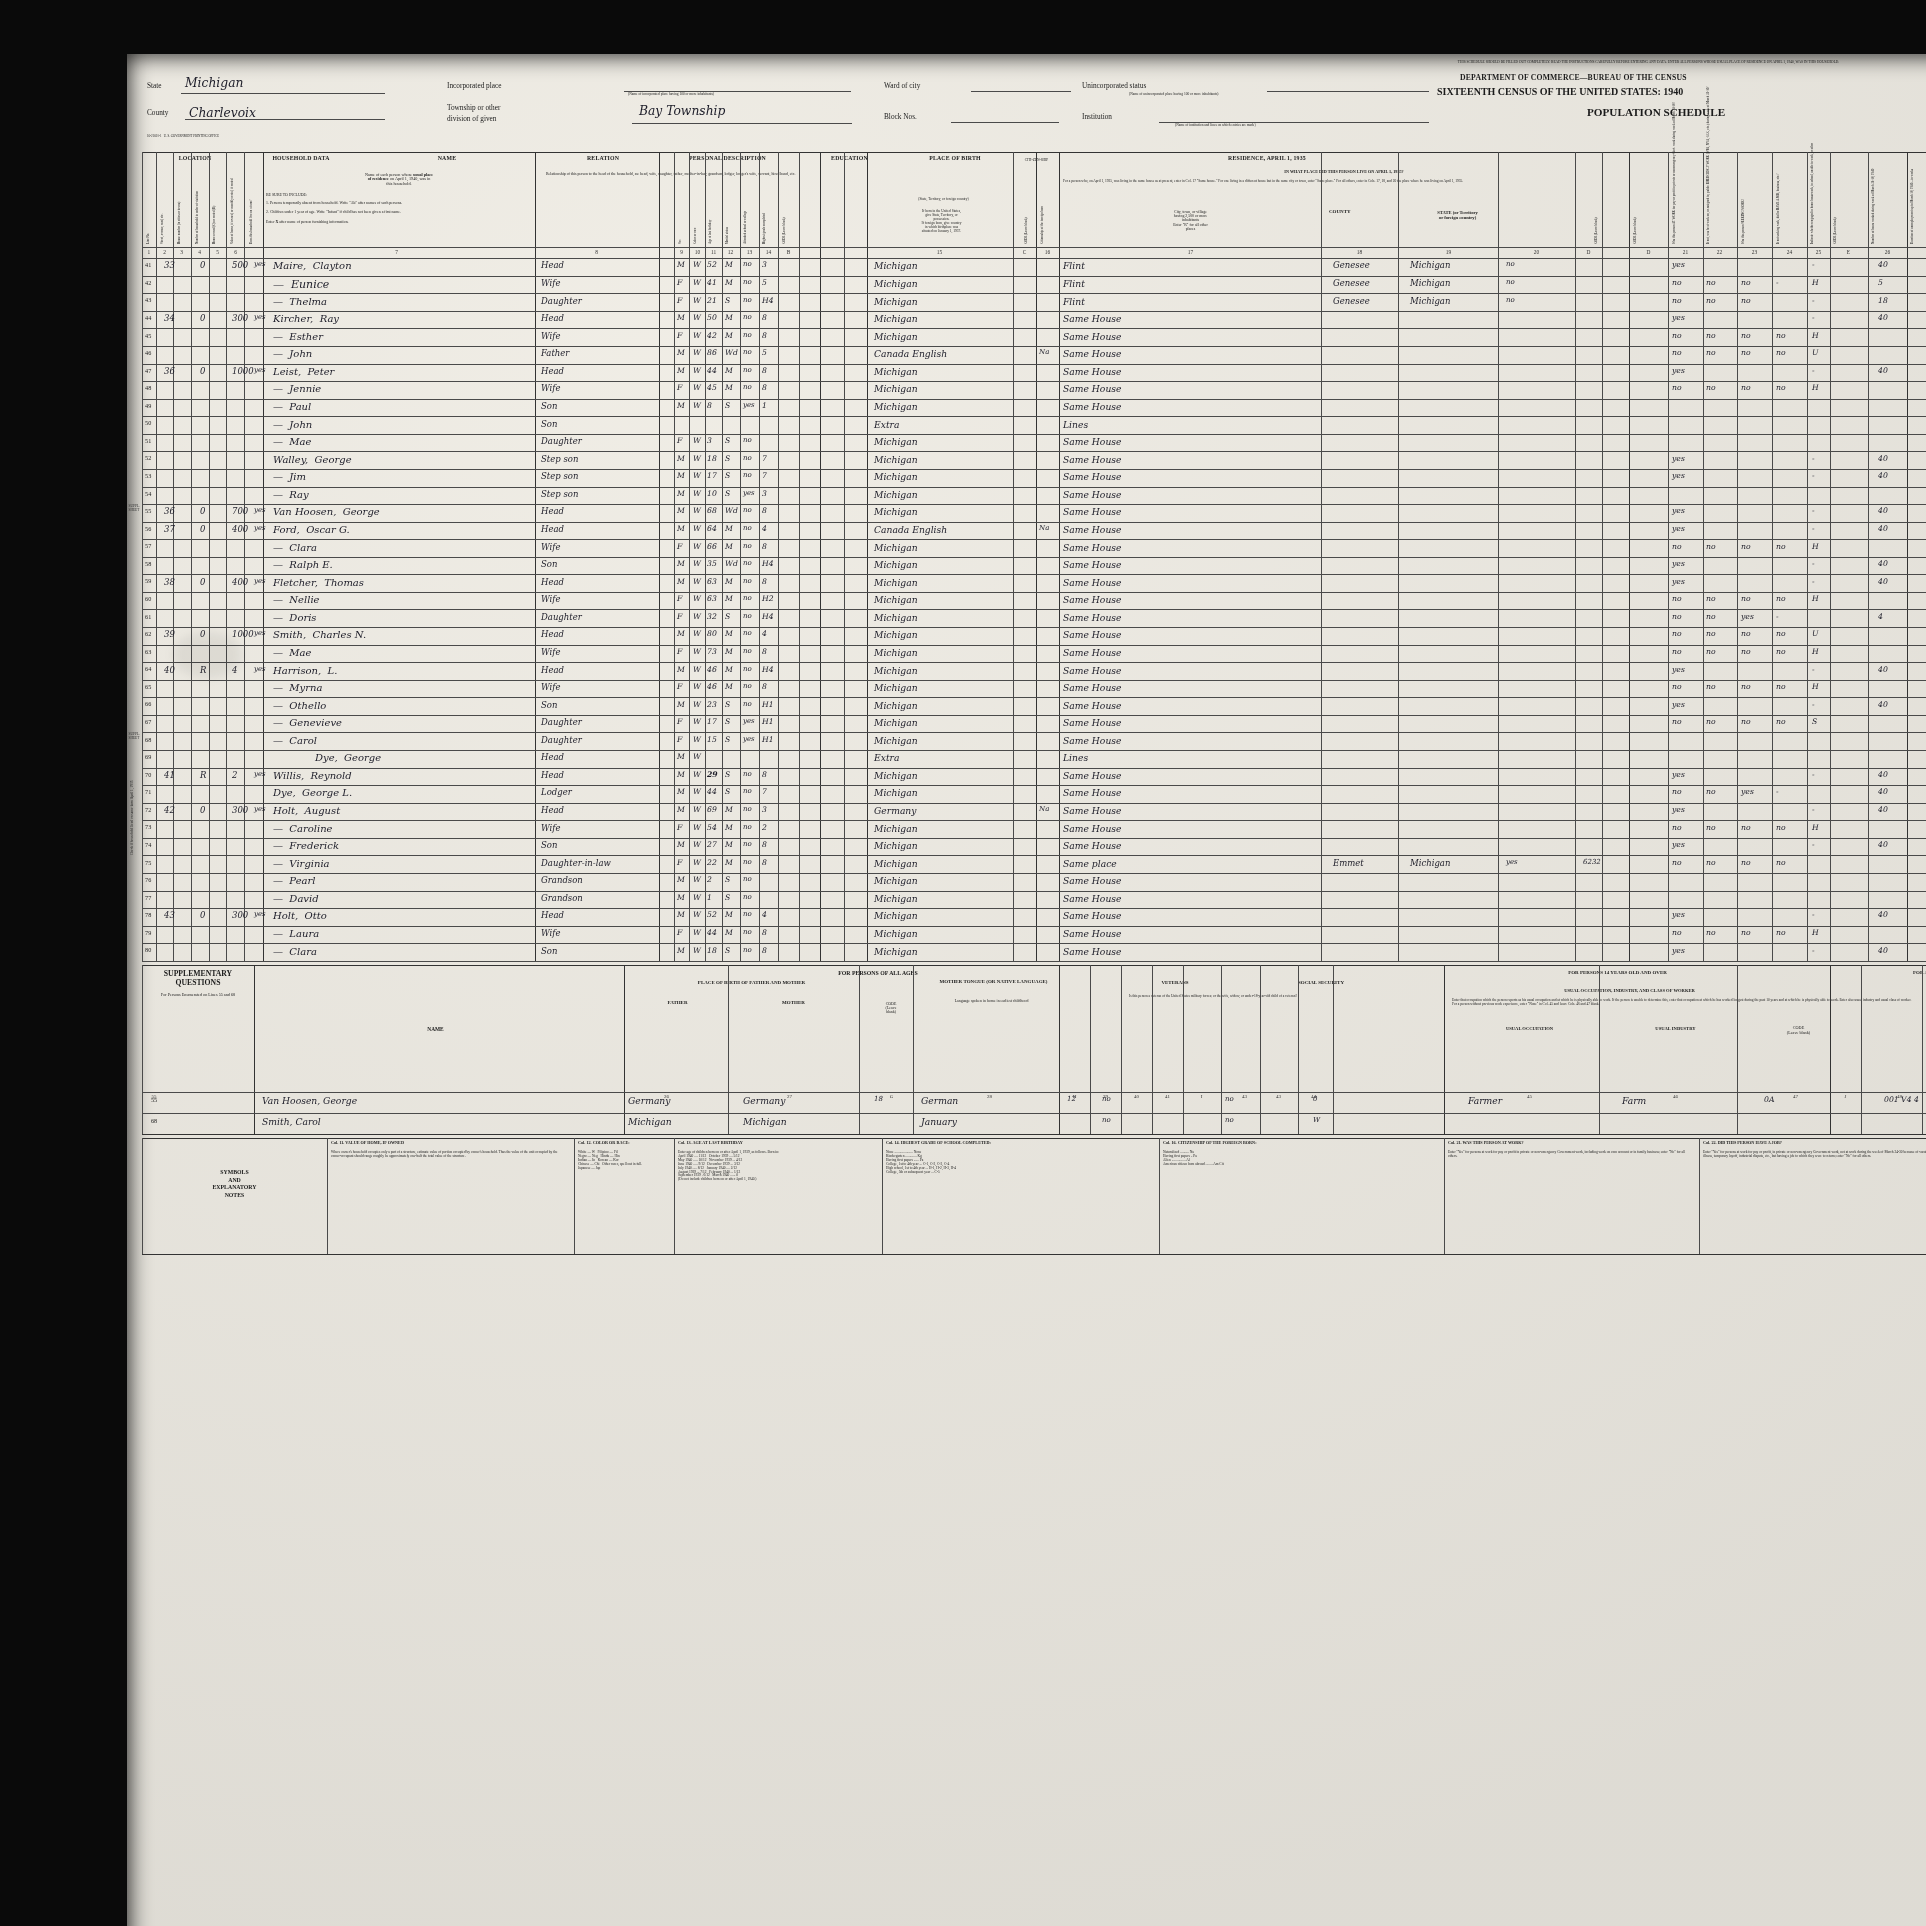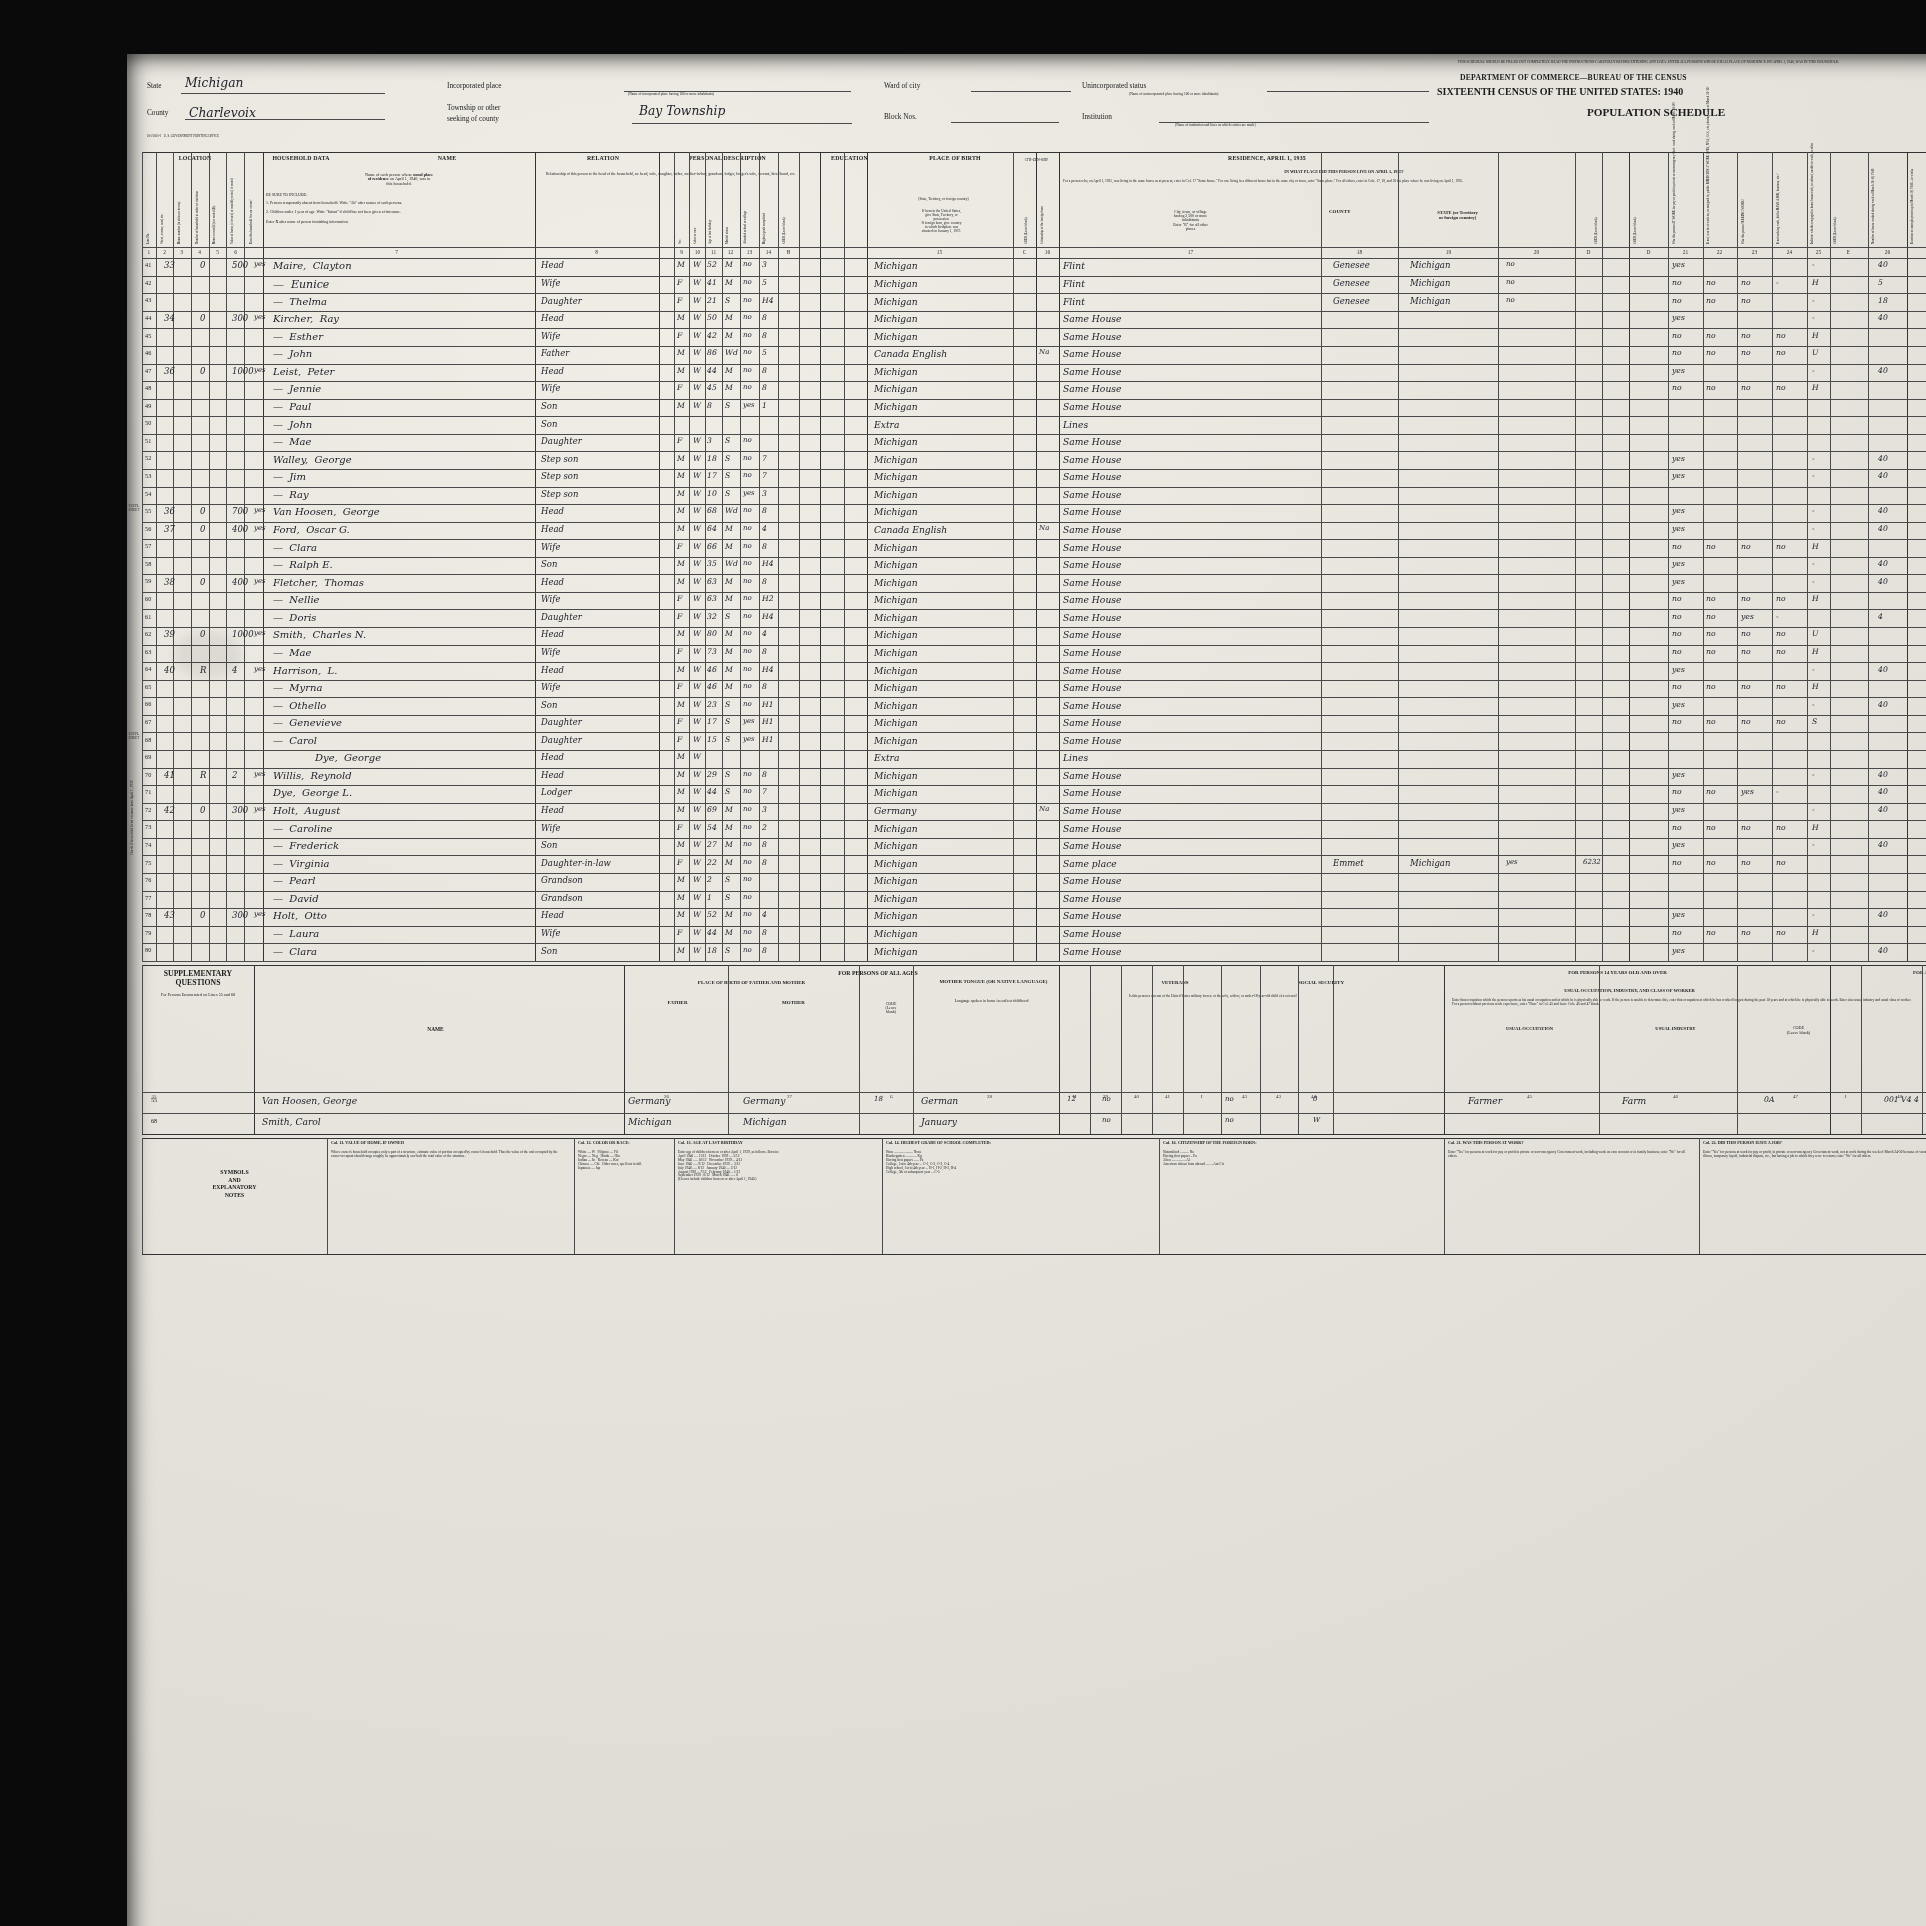--- a/index.html
+++ b/index.html
@@ -44,21 +44,21 @@
 
     <div class="t md" style="left:20px;top:54px;">County</div>
     <div class="entry" style="left:62px;top:52px;font-size:12.3px;">Charlevoix</div>
     <div class="h" style="left:58px;top:65px;width:200px;"></div>
 
     <div class="t md" style="left:320px;top:27px;">Incorporated place</div>
     <div class="h" style="left:497px;top:37px;width:227px;"></div>
     <div class="t xtiny" style="left:501px;top:39px;">(Name of incorporated place having 100 or more inhabitants)</div>
 
     <div class="t md" style="left:320px;top:49px;">Township or other</div>
-    <div class="t md" style="left:320px;top:60px;">seeking of county</div>
+    <div class="t md" style="left:320px;top:60px;">division of given</div>
     <div class="entry" style="left:512px;top:50px;font-size:12.3px;">Bay Township</div>
     <div class="h" style="left:505px;top:69px;width:220px;"></div>
 
     <div class="t md" style="left:757px;top:27px;">Ward of city</div>
     <div class="h" style="left:844px;top:37px;width:100px;"></div>
     <div class="t md" style="left:955px;top:27px;">Unincorporated status</div>
     <div class="h" style="left:1140px;top:37px;width:162px;"></div>
     <div class="t xtiny" style="left:1002px;top:39px;">(Name of unincorporated place having 100 or more inhabitants)</div>
 
     <div class="t md" style="left:757px;top:58px;">Block Nos.</div>
@@ -703,21 +703,21 @@
         <div class="entry" style="left:936px;top:698px;font-size:9.2px;">Lines</div>
         <div class="rowlbl" style="left:12.7px;top:717px;width:17px;font-size:6.2px;">70</div>
         <div class="entry" style="left:37px;top:716px;font-size:8.5px;">41</div>
         <div class="entry" style="left:73px;top:716px;font-size:8.5px;">R</div>
         <div class="entry" style="left:105px;top:716px;font-size:8.5px;">2</div>
         <div class="entry" style="left:127px;top:716px;font-size:7px;">yes</div>
         <div class="entry" style="left:146px;top:716px;font-size:10px;">Willis,  Reynold</div>
         <div class="entry" style="left:414px;top:716px;font-size:8.5px;">Head</div>
         <div class="entry" style="left:550px;top:716px;font-size:7.7px;">M</div>
         <div class="entry" style="left:566px;top:716px;font-size:7.7px;">W</div>
-        <div class="entry" style="left:580px;top:716px;font-size:7.7px;">29</div>
+        <div class="entry" style="left:580px;top:716px;font-size:7.7px;font-weight:bold;">29</div>
         <div class="entry" style="left:598px;top:716px;font-size:7.7px;">S</div>
         <div class="entry" style="left:616px;top:716px;font-size:7px;">no</div>
         <div class="entry" style="left:635px;top:716px;font-size:7.7px;">8</div>
         <div class="entry" style="left:747px;top:716px;font-size:9.2px;">Michigan</div>
         <div class="entry" style="left:936px;top:716px;font-size:9.2px;">Same House</div>
         <div class="entry" style="left:1545px;top:716px;font-size:7.7px;">yes</div>
         <div class="entry" style="left:1685px;top:716px;font-size:7.7px;">-</div>
         <div class="entry" style="left:1751px;top:716px;font-size:7.7px;">40</div>
         <div class="rowlbl" style="left:12.7px;top:734px;width:17px;font-size:6.2px;">71</div>
         <div class="entry" style="left:146px;top:733px;font-size:10px;">Dye,  George L.</div>

